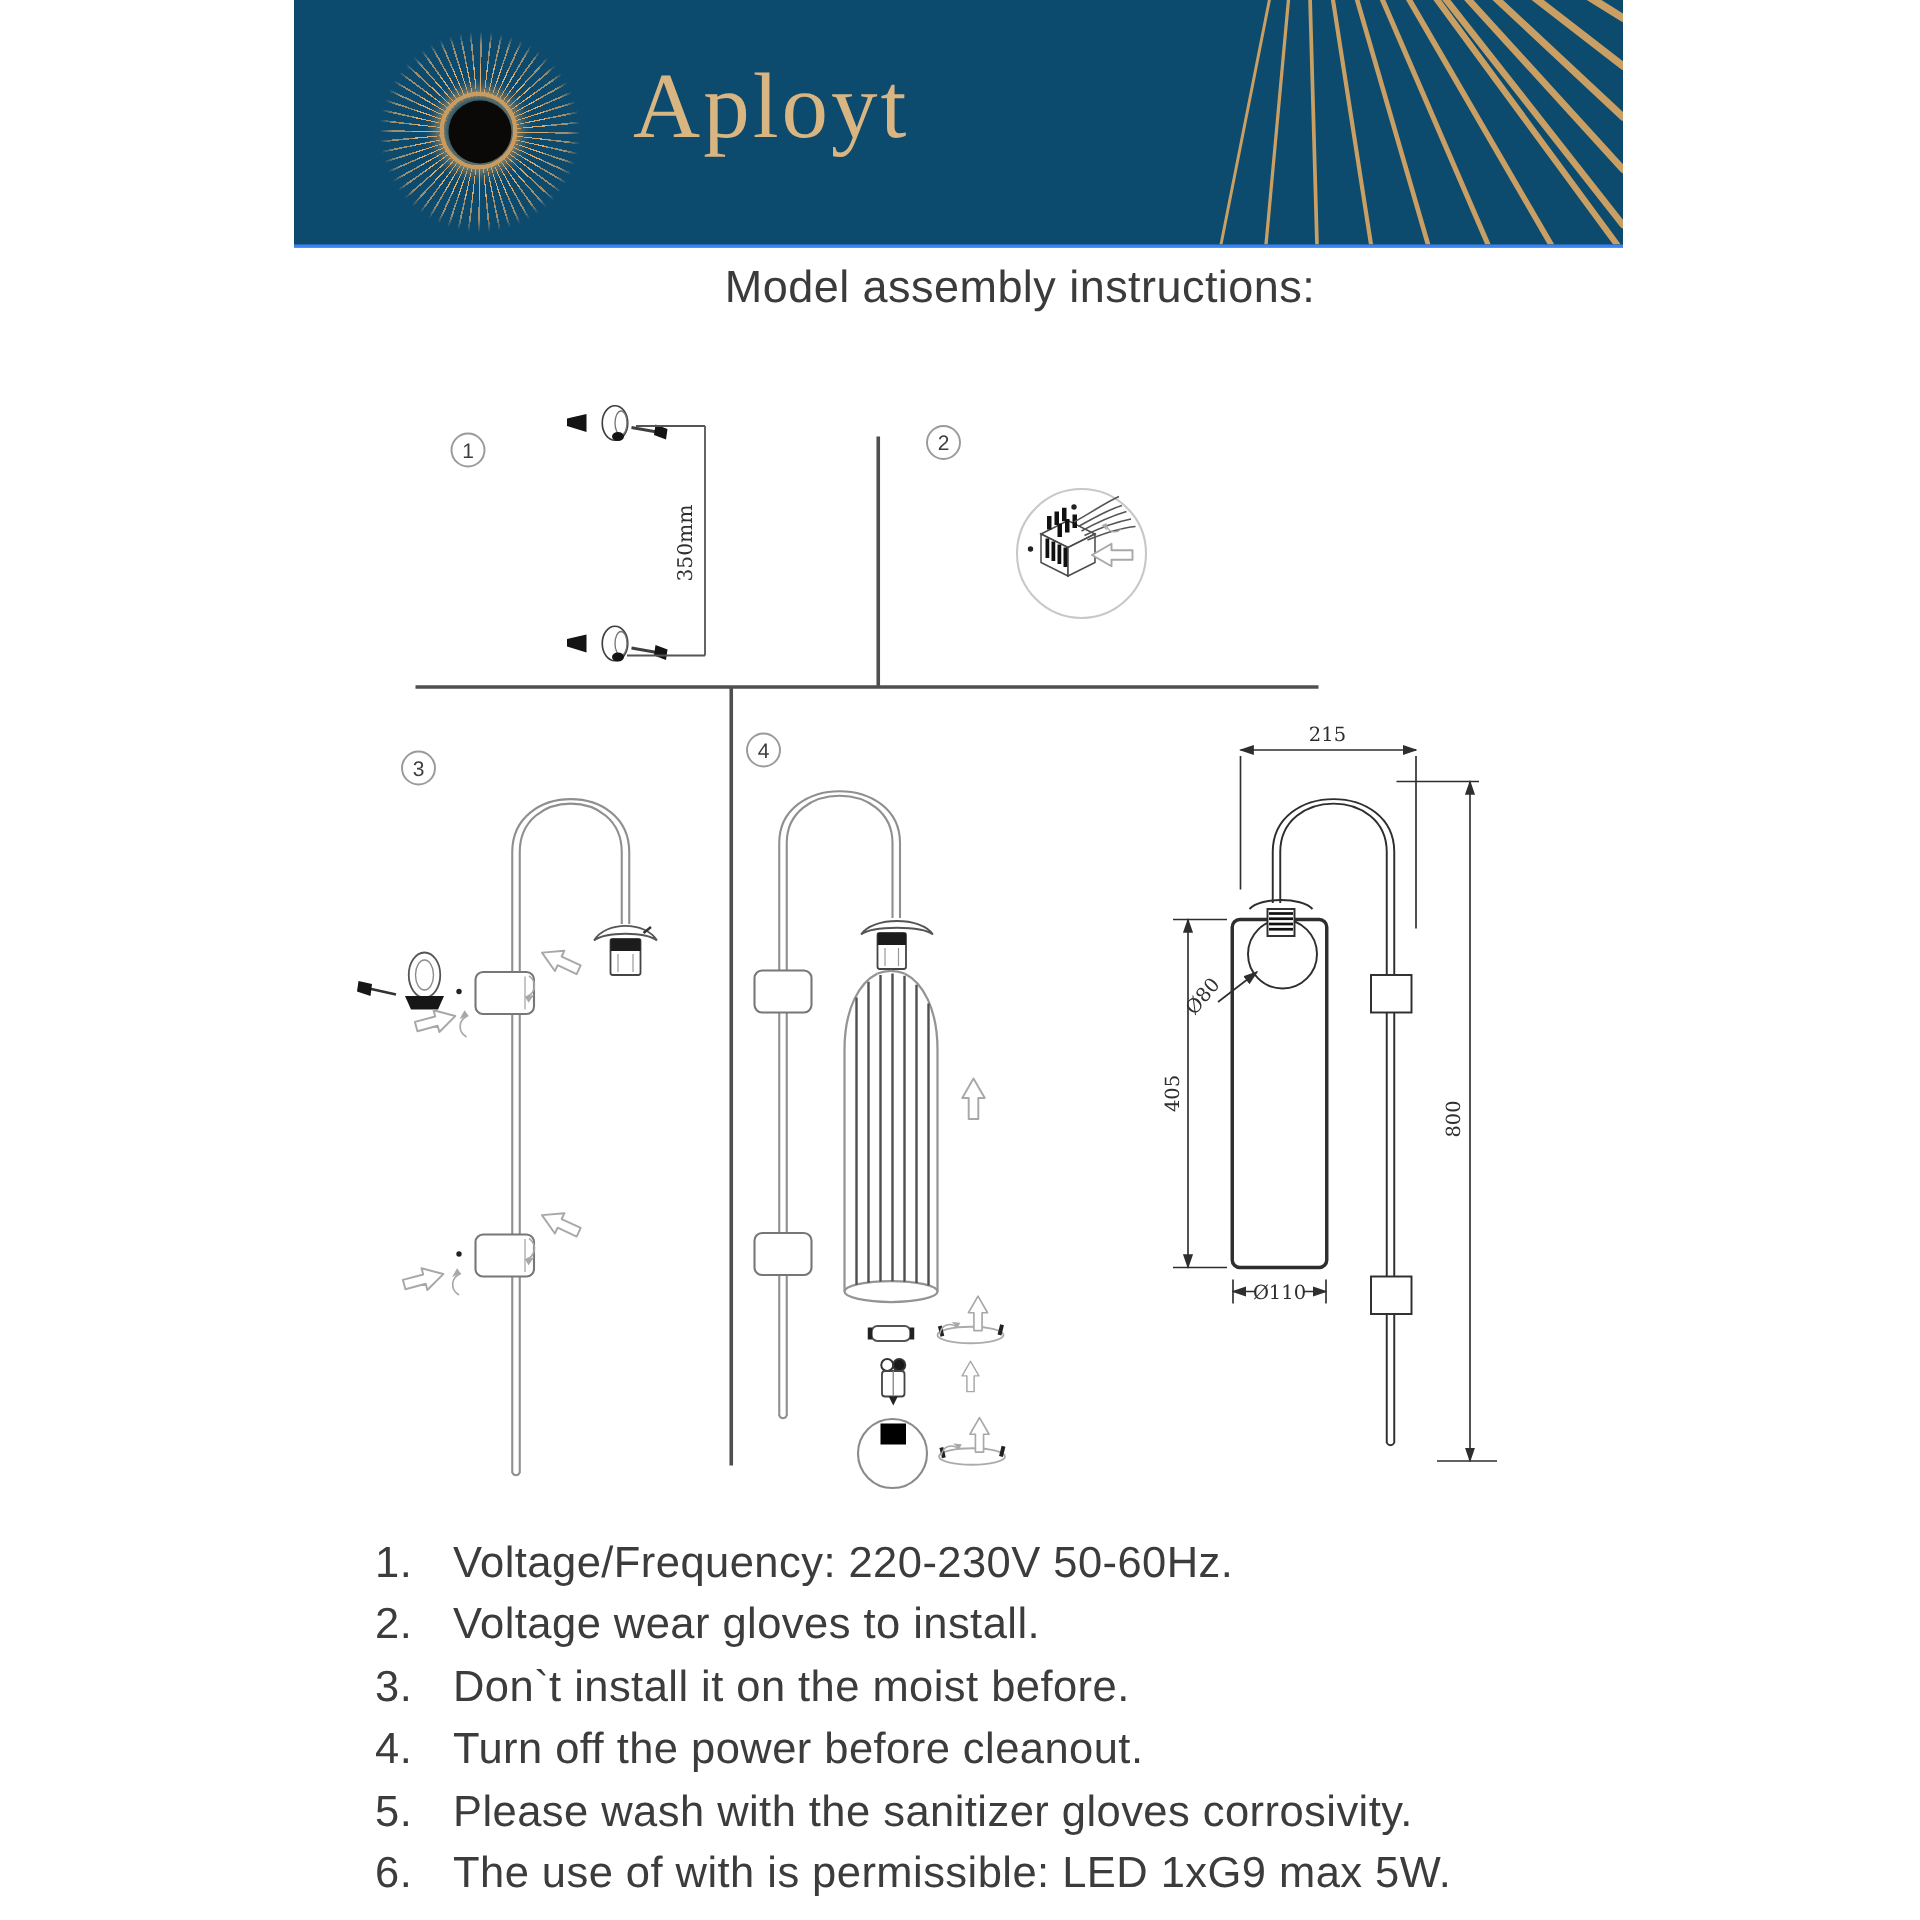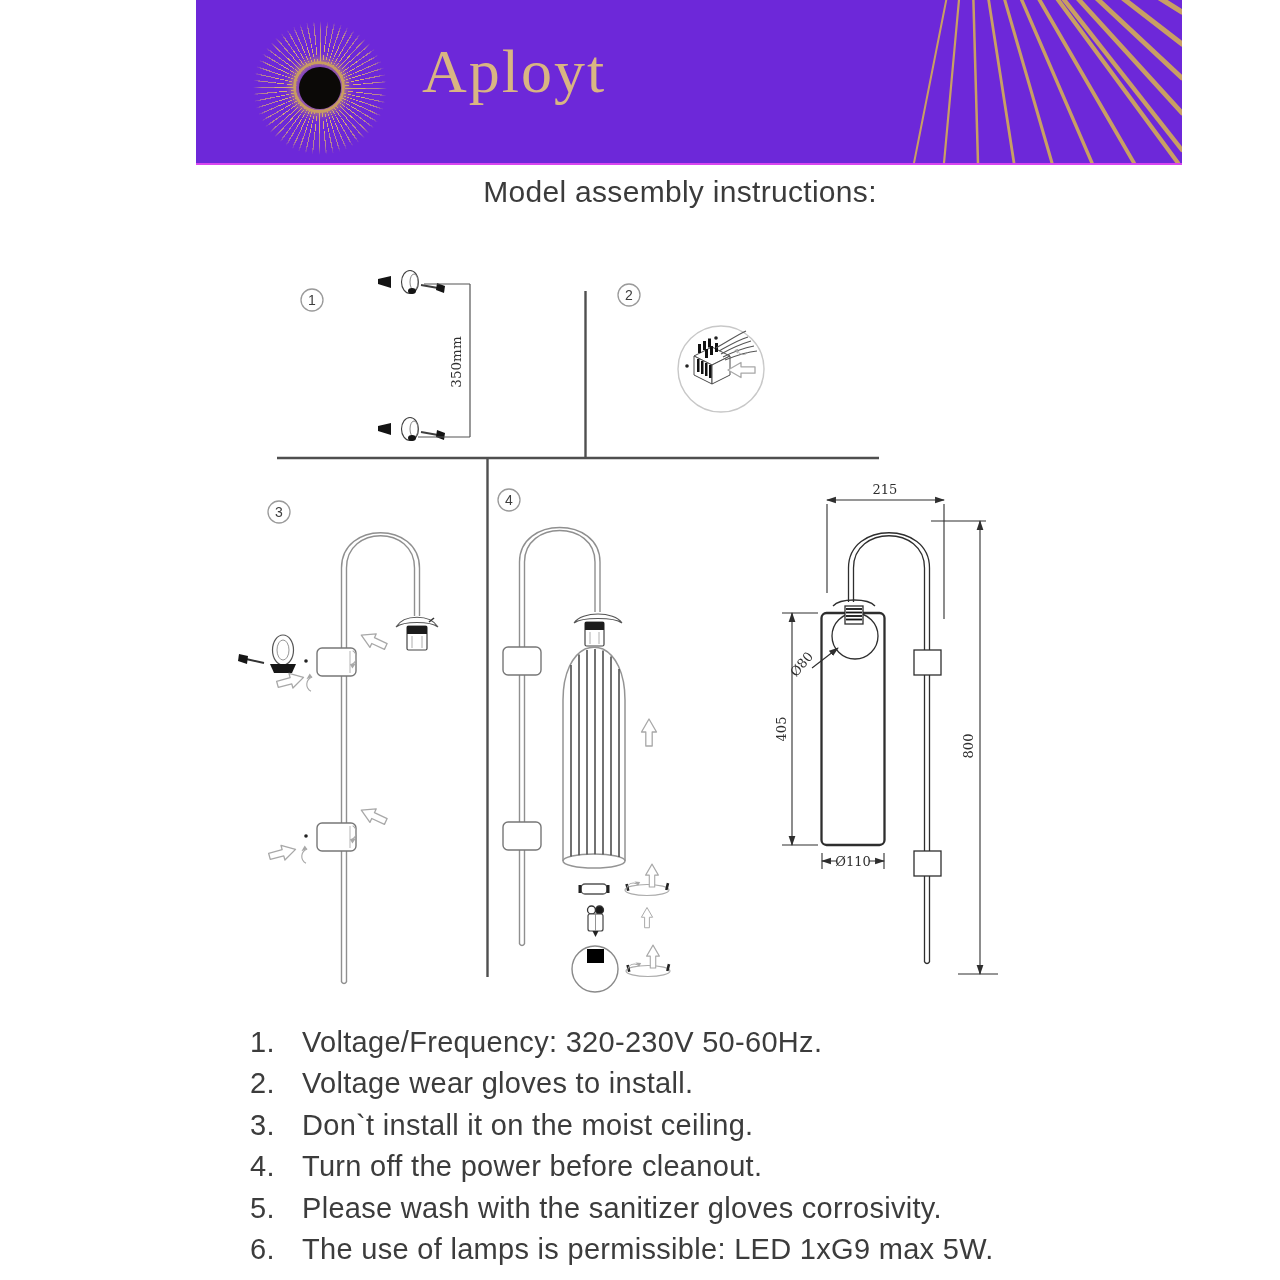--- a/index.html
+++ b/index.html
@@ -1,21 +1,21 @@
 <!DOCTYPE html>
 <html><head>
 <meta charset="utf-8">
 <style>
   html,body{margin:0;padding:0;background:#ffffff;}
   .page{position:relative;width:1280px;height:1280px;background:#ffffff;overflow:hidden;
         font-family:"Liberation Sans",sans-serif;color:#3c3c3c;}
 
   
-  .banner{position:absolute;left:196px;top:0;width:986px;height:163px;
-          background:#6d28d9;overflow:hidden;border-bottom:2px solid #d946ef;}
+  .banner{position:absolute;left:196px;top:0;width:886px;height:163px;
+          background:#0c4a6e;overflow:hidden;border-bottom:2px solid #3b82f6;}
   .sunburst{position:absolute;left:52px;top:16px;width:144px;height:144px;}
   .sunburst .rays{position:absolute;inset:0;border-radius:50%;
      background:repeating-conic-gradient(#d7ab72 0 1.15deg, transparent 1.15deg 6deg);
      -webkit-mask:radial-gradient(circle,transparent 0 23px,#000 25px 45px,rgba(0,0,0,.72) 46px 58px,transparent 67px);
              mask:radial-gradient(circle,transparent 0 23px,#000 25px 45px,rgba(0,0,0,.72) 46px 58px,transparent 67px);}
   .sunburst .ring{position:absolute;left:45px;top:45px;width:52px;height:52px;border-radius:50%;
      border:3px solid #c89c60;box-shadow:0 0 9px 2px rgba(205,160,98,.85), inset 0 0 7px rgba(205,160,98,.9);box-sizing:border-box;}
   .sunburst .hole{position:absolute;left:51px;top:51px;width:42px;height:42px;border-radius:50%;background:#0b0907;}
   .brand{position:absolute;left:226px;top:36px;font-family:"Liberation Serif",serif;
          font-size:62px;line-height:70px;font-weight:400;letter-spacing:2px;color:#d9b582;}
@@ -332,37 +332,37 @@
         <line x1="822" y1="861" x2="884" y2="861" marker-start="url(#dimarr)" marker-end="url(#dimarr)"></line>
         <rect x="837" y="852" width="32" height="15" fill="#ffffff" stroke="none"></rect>
         <text font-size="13" text-anchor="middle" x="853" y="866" stroke="none">Ø110</text>
       </g>
     </g>
   </svg>
 
   <div class="instructions">
     <div class="row">
       <div class="num">1.</div>
-      <div class="txt">Voltage/Frequency: 320-230V 50-60Hz.</div>
+      <div class="txt">Voltage/Frequency: 220-230V 50-60Hz.</div>
     </div>
     <div class="row">
       <div class="num">2.</div>
       <div class="txt">Voltage wear gloves to install.</div>
     </div>
     <div class="row">
       <div class="num">3.</div>
-      <div class="txt">Don`t install it on the moist ceiling.</div>
+      <div class="txt">Don`t install it on the moist before.</div>
     </div>
     <div class="row">
       <div class="num">4.</div>
       <div class="txt">Turn off the power before cleanout.</div>
     </div>
     <div class="row">
       <div class="num">5.</div>
       <div class="txt">Please wash with the sanitizer gloves corrosivity.</div>
     </div>
     <div class="row">
       <div class="num">6.</div>
-      <div class="txt">The use of lamps is permissible: LED 1xG9 max 5W.</div>
+      <div class="txt">The use of with is permissible: LED 1xG9 max 5W.</div>
     </div>
   </div>
 
 </div>
 
 </body></html>

